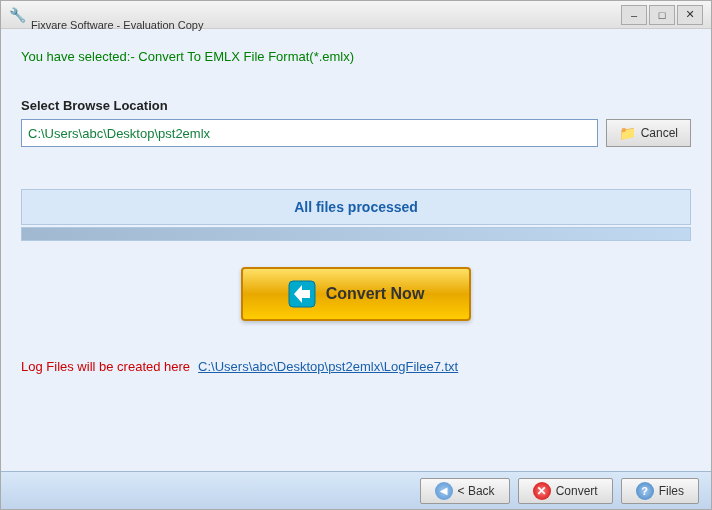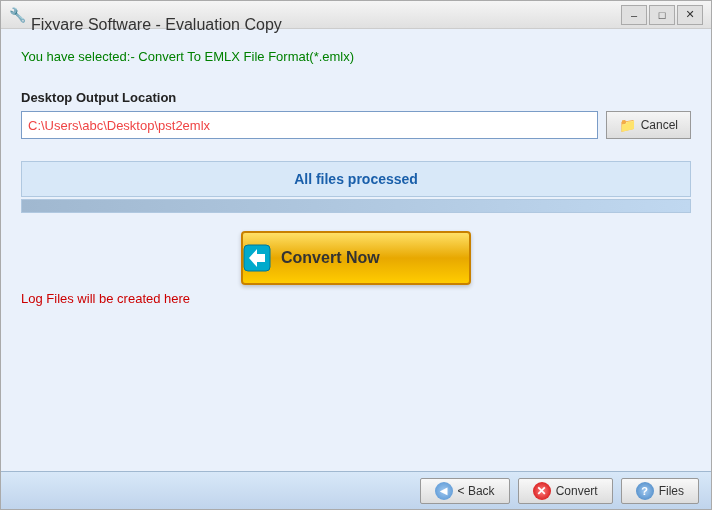--- a/index.html
+++ b/index.html
@@ -33,21 +33,21 @@
 
     .title-bar-icon {
       width: 16px;
       height: 16px;
       margin-right: 6px;
       flex-shrink: 0;
     }
 
     .title-bar-text {
       flex: 1;
-      font-size: 16px;
+      font-size: 11px;
       color: #333;
       margin-top: 20px;
     }
 
     .title-bar-buttons {
       display: flex;
       gap: 2px;
     }
 
     .title-btn {
@@ -61,21 +61,21 @@
       justify-content: center;
       font-size: 11px;
       color: #333;
     }
 
     .main-content {
       flex: 1;
       padding: 16px 20px;
       display: flex;
       flex-direction: column;
-      gap: 2px;
+      gap: 10px;
     }
 
     .info-section {
       display: flex;
       flex-direction: column;
       gap: 4px;
       padding: 4px 0;
     }
 
     .info-line {
@@ -101,40 +101,40 @@
       gap: 8px;
     }
 
     .output-input {
       flex: 1;
       height: 28px;
       border: 1px solid #7a9cc7;
       padding: 0 6px;
       font-size: 13px;
       background: white;
-      color: #ef4444;
+      color: #15803d;
       outline: none;
     }
 
     .browse-btn {
       height: 28px;
       padding: 0 12px;
       background: linear-gradient(to bottom, #f5f5f5, #ddd);
       border: 1px solid #999;
       cursor: pointer;
       font-size: 12px;
       display: flex;
       align-items: center;
       gap: 4px;
       color: #333;
       white-space: nowrap;
     }
 
     .status-bar {
-      margin-top: 4px;
+      margin-top: 16px;
       background: #d8e8f8;
       border: 1px solid #b0c8e0;
       height: 36px;
       display: flex;
       align-items: center;
       justify-content: center;
     }
 
     .status-text {
       color: #1a5faa;
@@ -163,35 +163,35 @@
 
     .convert-btn {
       width: 230px;
       height: 54px;
       background: linear-gradient(to bottom, #ffe066, #e8a800, #ffcc00);
       border: 2px solid #c88000;
       border-radius: 4px;
       cursor: pointer;
       display: flex;
       align-items: center;
-      justify-content: flex-start;
+      justify-content: center;
       gap: 10px;
       font-size: 16px;
       font-weight: 700;
       color: #333;
       box-shadow: 0 2px 4px rgba(0,0,0,0.2);
     }
 
     .convert-icon {
       width: 28px;
       height: 28px;
     }
 
     .log-section {
-      margin-top: 4px;
+      margin-top: 28px;
       display: flex;
       align-items: center;
       gap: 8px;
     }
 
     .log-label {
       color: #cc0000;
       font-size: 13px;
     }
 
@@ -280,21 +280,21 @@
     </div>
   </div>
 
   <div class="main-content">
 
     <div class="info-section">
       <div class="info-line">You have selected:- Convert To EMLX File Format(*.emlx)</div>
     </div>
 
     <div class="output-section">
-      <div class="output-label">Desktop Output Location</div>
+      <div class="output-label">Select Browse Location</div>
       <div class="output-row">
         <input class="output-input" type="text" value="C:\Users\abc\Desktop\pst2emlx" style="">
         <button class="browse-btn">
           <span style="font-size:14px;">📁</span>
           <span>Cancel</span>
         </button>
       </div>
     </div>
 
     <div style="margin-top: 16px;">
@@ -311,20 +311,21 @@
         <svg class="convert-icon" viewBox="0 0 28 28" xmlns="http://www.w3.org/2000/svg">
           <rect x="1" y="1" width="26" height="26" rx="4" fill="#00aacc" stroke="#007799" stroke-width="1"></rect>
           <polygon points="6,14 14,5 14,10 22,10 22,18 14,18 14,23" fill="white"></polygon>
         </svg>
         <span>Convert Now</span>
       </button>
     </div>
 
     <div class="log-section">
       <span class="log-label">Log Files will be created here</span>
+      <span class="log-link">C:\Users\abc\Desktop\pst2emlx\LogFilee7.txt</span>
     </div>
 
   </div>
 
   <div class="bottom-bar">
     <button class="nav-btn">
       <span class="nav-icon back-icon-circle">◀</span>
       <span>&lt; Back</span>
     </button>
     <button class="nav-btn">

